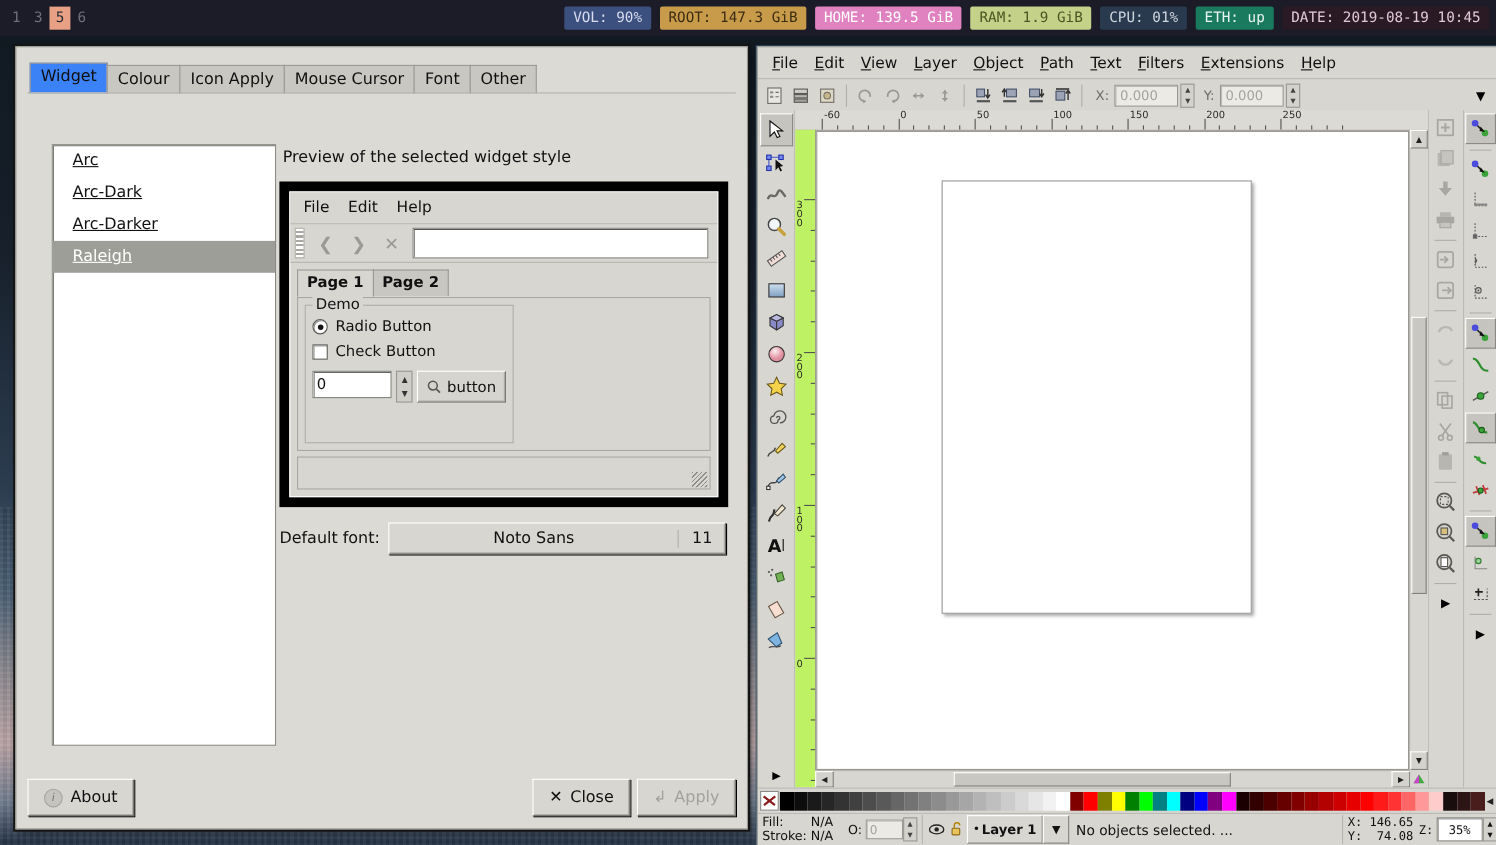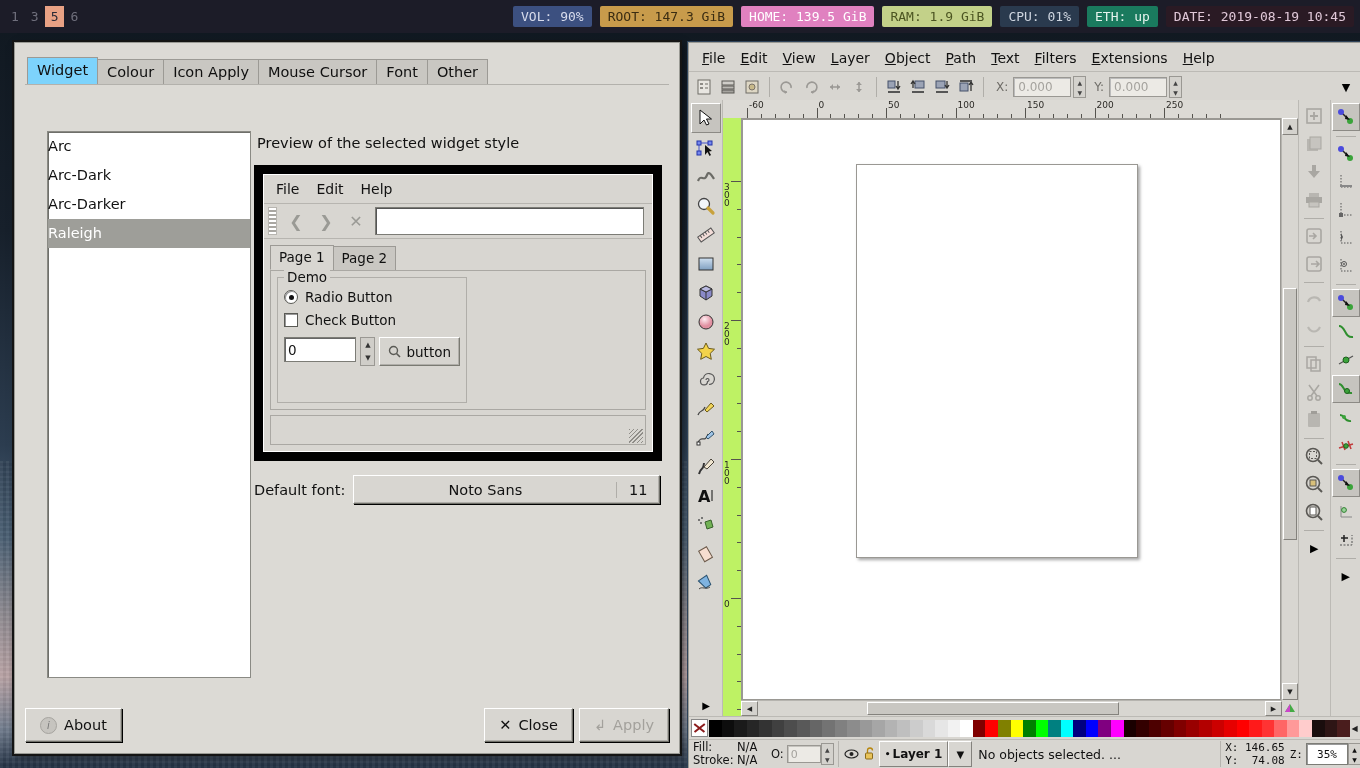--- a/index.html
+++ b/index.html
@@ -41,28 +41,28 @@
     background:#dcdad5;border:1px solid #9a9a94;
     box-shadow:0 0 0 2px #141414, 3px 3px 8px rgba(0,0,0,.55);
     z-index:20;
   }
   #dlg-tabs{position:absolute;left:12px;top:14px;height:28px;display:flex;align-items:flex-end;}
   #dlg-tabs .tab{
     font-size:14.5px;color:#101010;padding:4px 9px 5px 9px;
     background:#c9c7c2;border:1px solid #9c9a95;border-bottom:none;
     margin-right:-1px;
   }
-  #dlg-tabs .tab.active{background:#7dd3fc;border-bottom:1px solid #dcdad5;padding-bottom:6px;font-weight:normal;}
+  #dlg-tabs .tab.active{background:#3b82f6;border-bottom:1px solid #dcdad5;padding-bottom:6px;font-weight:normal;}
   #dlg-body{position:absolute;left:10px;top:41px;right:10px;bottom:52px;border-top:1px solid #b3b1ac;}
   #theme-list{
     position:absolute;left:22px;top:46px;width:202px;height:545px;
     background:#fff;border:1px solid #8a8a84;box-shadow:inset 1px 1px 0 #6f6f6a;
     overflow:hidden;
   }
-  .theme-row{font-size:14.5px;color:#111;padding:6px 8px 7px 0;}
+  .theme-row{font-size:14.5px;color:#111;padding:6px 8px 7px 18px;text-decoration:underline;}
   .theme-row.sel{background:#9e9e99;color:#fff;}
   #preview-label{position:absolute;left:232px;top:50px;font-size:14.5px;color:#111;}
   
   #preview{
     position:absolute;left:229px;top:80px;width:408px;height:296px;
     background:#000;padding:9px;box-sizing:border-box;
   }
   #pv-win{width:100%;height:100%;background:#d8d6d1;border:1px solid #fff;box-sizing:border-box;
           display:flex;flex-direction:column;}
   #pv-menu{height:28px;display:flex;align-items:center;gap:17px;padding:0 12px;
@@ -70,21 +70,21 @@
   #pv-tool{height:34px;display:flex;align-items:center;background:#d8d6d1;
            border-bottom:1px solid #b7b5b0;padding:0 4px;}
   .grip{width:7px;height:26px;margin-right:4px;
         background:repeating-linear-gradient(0deg,#fff 0 2px,#a9a7a2 2px 4px);
         border:1px solid #b7b5b0;}
   .pv-nav{width:30px;height:26px;display:flex;align-items:center;justify-content:center;
           color:#9a9a95;font-size:16px;}
   #pv-entry{flex:1;height:26px;background:#fff;border:1px solid #7c7c76;
             box-shadow:inset 1px 1px 0 #555;margin:0 4px;}
   #pv-notebook{margin:6px 6px 0 6px;flex:1;position:relative;}
-  #pv-tabs{display:flex;align-items:center;height:25px;}
+  #pv-tabs{display:flex;align-items:flex-start;height:25px;font-weight:bold;}
   #pv-tabs .ptab{font-size:13.5px;color:#111;padding:3px 8px 4px 8px;background:#c9c7c2;
                  border:1px solid #9c9a95;border-bottom:none;margin-right:-1px;}
   #pv-tabs .ptab.active{background:#d8d6d1;border-bottom:1px solid #d8d6d1;}
   #pv-page{border:1px solid #aaa8a3;height:calc(100% - 25px);display:flex;padding:6px;gap:8px;box-sizing:border-box;background:#d8d6d1;}
   #pv-frame{flex:0 0 176px;border:1px solid #b0aea9;padding:4px 6px 6px 6px;position:relative;}
   #pv-frame-title{position:absolute;top:-9px;left:6px;background:#d8d6d1;padding:0 3px;font-size:13.5px;color:#111;}
   .pv-check-row{display:flex;align-items:center;gap:7px;font-size:13.5px;color:#111;margin-top:7px;}
   .radio-o{width:12px;height:12px;border-radius:50%;border:1px solid #5a5a55;background:#fff;
            box-shadow:inset 1px 1px 0 #999;display:flex;align-items:center;justify-content:center;}
   .radio-o i{width:5px;height:5px;border-radius:50%;background:#111;display:block;}

